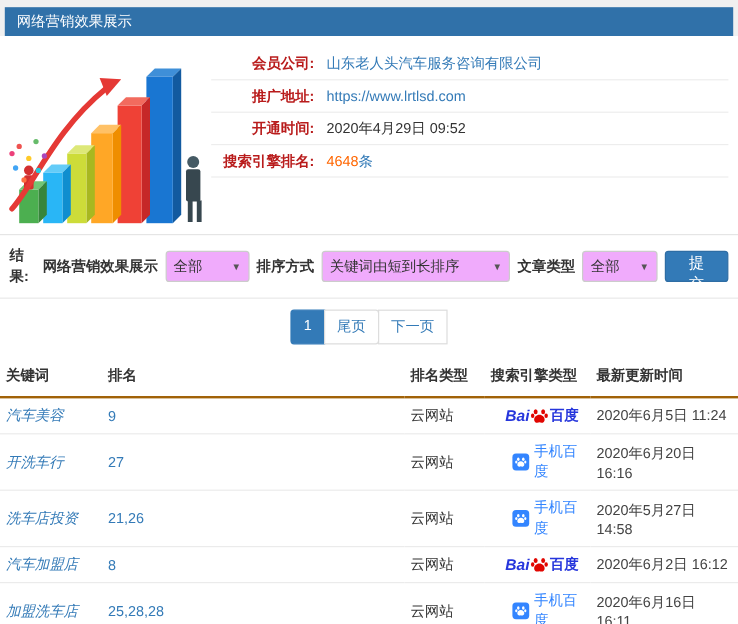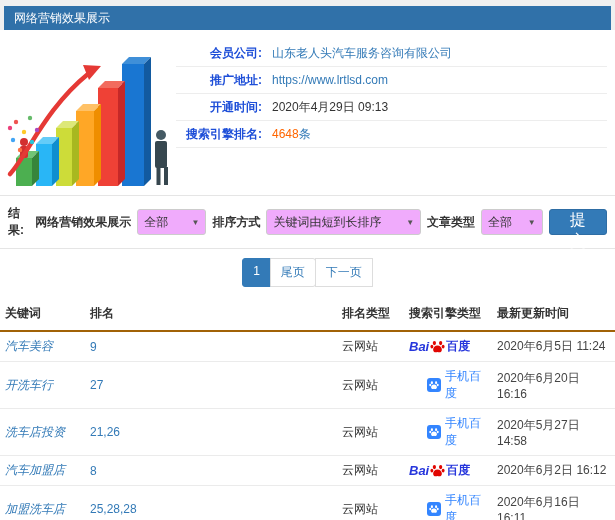--- a/index.html
+++ b/index.html
@@ -7,48 +7,48 @@
   body {
     font-family: "Liberation Sans", "DejaVu Sans", sans-serif;
     font-size: 12px; color: #333; background: #fff; overflow: hidden;
   }
   .topbar-wrap { background: #f0f0f0; padding: 6px 4px 0; }
   .topbar { background: #3071a9; color: #fff; height: 24px; line-height: 24px; padding: 0 10px; font-size: 12px; }
   .panel-body { display: flex; padding: 6px 8px 4px 4px; background: #fff; }
   .chart { width: 172px; flex: none; }
   .info { flex: 1; padding-top: 4px; }
   .info-row { display: flex; align-items: center; height: 27px; border-bottom: 1px solid #ededed; }
-  .info-label { width: 96px; text-align: right; font-weight: bold; padding-right: 10px; flex: none; color: #1d4ed8; }
+  .info-label { width: 96px; text-align: right; font-weight: bold; padding-right: 10px; flex: none; color: #b91c1c; }
   a.info-link { color: #337ab7; text-decoration: none; cursor: pointer; }
   .orange { color: #ff6600; }
   .blue { color: #337ab7; }
   .result-bar { display: flex; align-items: center; padding: 9px 8px; border-top: 1px solid #e5e5e5; border-bottom: 1px solid #e5e5e5; background: #fff; }
   .result-label { font-weight: bold; }
   .filters { margin-left: auto; display: flex; align-items: center; gap: 6px; }
   .filter-label { font-weight: bold; white-space: nowrap; }
   .sel { display: inline-flex; align-items: center; justify-content: space-between; border: 1px solid #ccc; border-radius: 3px; background: #f0abfc; height: 26px; padding: 0 6px; cursor: pointer; white-space: nowrap; }
   .sel .caret { font-size: 8px; color: #555; margin-left: 6px; font-style: normal; }
   .sel-engine { width: 72px; }
   .sel-sort { width: 162px; }
   .sel-article { width: 64px; }
-  .submit-btn { background: #337ab7; border: 1px solid #2e6da4; color: #fff; height: 26px; padding: 0 13px; border-radius: 3px; font-size: 16px; cursor: pointer; }
+  .submit-btn { background: #337ab7; border: 1px solid #2e6da4; color: #fff; height: 26px; padding: 0 13px; border-radius: 3px; font-size: 13px; cursor: pointer; }
   .pagination { display: flex; justify-content: center; padding: 9px 0 10px; background: #fff; }
   .page-item { min-width: 26px; text-align: center; padding: 5px 10px; border: 1px solid #ddd; color: #337ab7; background: #fff; margin-left: -1px; cursor: pointer; }
   .page-item.first { border-radius: 3px 0 0 3px; margin-left: 0; }
   .page-item.last { border-radius: 0 3px 3px 0; }
   .page-item.active { background: #337ab7; border-color: #337ab7; color: #fff; }
   .rank-table { width: 100%; border-collapse: collapse; background: #fff; }
   .rank-table th { text-align: left; font-weight: bold; padding: 8px 5px; border-bottom: 2px solid #a16207; color: #333; font-size: 12px; }
   .rank-table td { padding: 6px 5px; border-bottom: 1px solid #ebebeb; font-size: 12px; }
   a.kw { color: #337ab7; text-decoration: none; cursor: pointer; font-style: italic; }
   .rank { color: #337ab7; }
   .rtype { color: #333; }
   .time { color: #444; }
   .engine-cell { display: flex; align-items: center; gap: 3px; }
-  .baidu-logo { display: inline-flex; align-items: center; gap: 1px; }
+  .baidu-logo { display: inline-flex; align-items: center; gap: 1px; margin-left: 12px; }
   .bai { color: #2636dc; font-weight: bold; font-style: italic; font-size: 13px; }
   .du { color: #2636dc; font-weight: bold; font-size: 12px; }
   .paw-red { color: #e10601; width: 15px; height: 15px; }
   .mobile-logo { display: inline-flex; align-items: center; gap: 4px; padding-left: 18px; }
   .paw-badge { width: 14px; height: 14px; background: #3385ff; border-radius: 3px; color: #fff; display: inline-flex; align-items: center; justify-content: center; flex: none; }
   .paw-badge svg { width: 10px; height: 10px; }
   .mlabel { color: #3385ff; }
 </style>
 </head>
 <body>
@@ -113,21 +113,21 @@
     <div class="info-row">
       <span class="info-label">会员公司:</span>
       <a class="info-link">山东老人头汽车服务咨询有限公司</a>
     </div>
     <div class="info-row">
       <span class="info-label">推广地址:</span>
       <a class="info-link">https://www.lrtlsd.com</a>
     </div>
     <div class="info-row">
       <span class="info-label">开通时间:</span>
-      <span>2020年4月29日 09:13</span>
+      <span>2020年4月29日 09:52</span>
     </div>
     <div class="info-row">
       <span class="info-label">搜索引擎排名:</span>
       <span>
         <span class="orange">4648</span><span class="blue">条</span>
       </span>
     </div>
   </div>
 </div>
 

